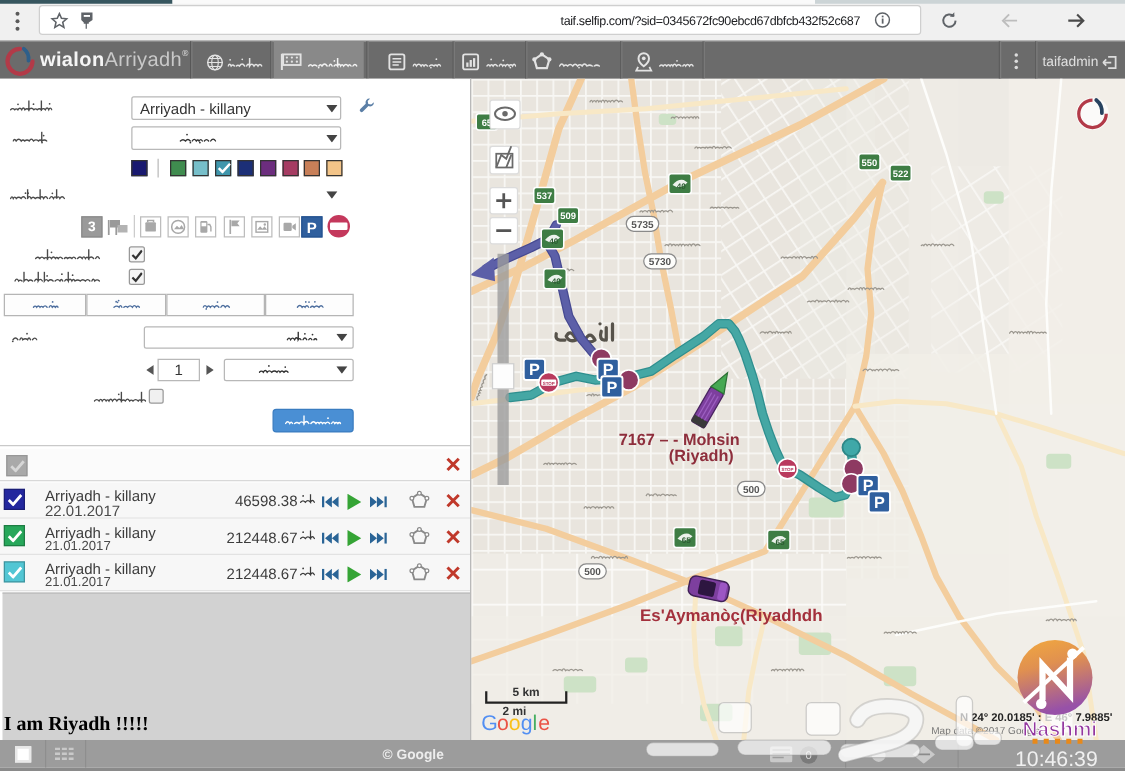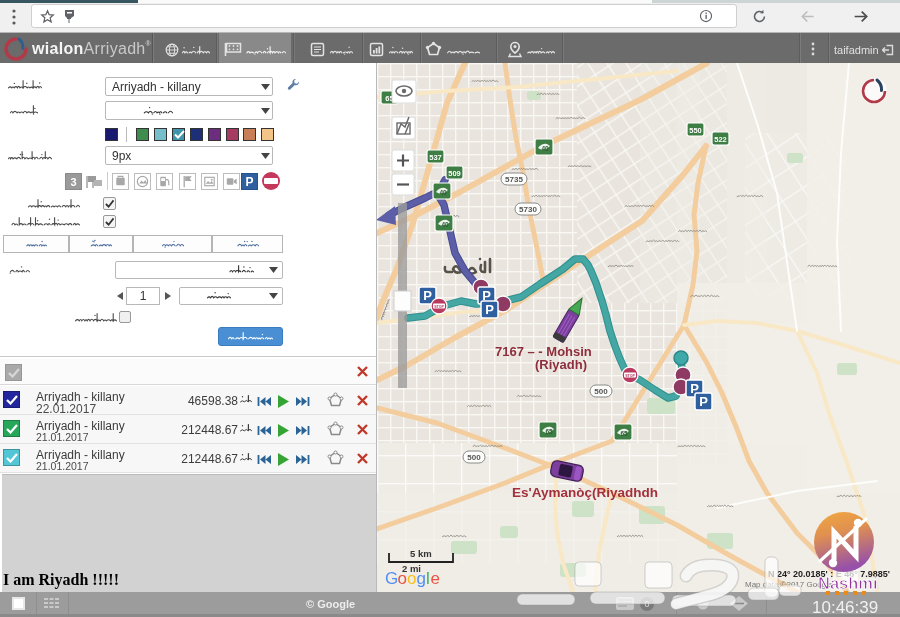--- a/index.html
+++ b/index.html
@@ -16,20 +16,21 @@
       <circle cx="4" cy="15" r="1.6" fill="#5a5a5a"></circle>
     </svg>
     <div class="a" style="left:31px;top:4px;width:706px;height:24px;background:#fff;border:1px solid #cfcfcf;border-radius:3px"></div>
     <svg class="a" style="left:40px;top:9px" width="15" height="15" viewBox="0 0 24 24">
       <path d="M12 3l2.7 6.1 6.6.6-5 4.4 1.5 6.5-5.8-3.5-5.8 3.5 1.5-6.5-5-4.4 6.6-.6z" fill="none" stroke="#5f6368" stroke-width="2"></path>
     </svg>
     <svg class="a" style="left:63px;top:9px" width="13" height="15" viewBox="0 0 13 15">
       <path d="M2 1h9v6l-3 2v1h-1.5v4h-1v-4H4v-1L2 7z" fill="#5f6368"></path>
       <rect x="4" y="3" width="5" height="1.5" fill="#fff"></rect>
     </svg>
+    <div class="a" style="left:380px;top:9px;width:308px;text-align:right;font-size:10px;letter-spacing:-0.3px;color:#202124;line-height:14px;padding-top:2px">taif.selfip.com/?sid=0345672fc90ebcd67dbfcb432f52c687</div>
     <svg class="a" style="left:699px;top:9px" width="14" height="14" viewBox="0 0 24 24">
       <circle cx="12" cy="12" r="9.5" fill="none" stroke="#5f6368" stroke-width="2"></circle>
       <rect x="11" y="10" width="2.4" height="7" fill="#5f6368"></rect>
       <rect x="11" y="6" width="2.4" height="2.4" fill="#5f6368"></rect>
     </svg>
     <svg class="a" style="left:751px;top:8px" width="17" height="17" viewBox="0 0 24 24">
       <path d="M19 12a7 7 0 1 1-2-4.9" fill="none" stroke="#5f6368" stroke-width="2.2"></path>
       <path d="M17.6 2.5v5h-5z" fill="#5f6368"></path>
     </svg>
     <svg class="a" style="left:799px;top:8px" width="18" height="17" viewBox="0 0 24 24">
@@ -201,21 +202,20 @@
       <path d="M1 4.5 L4 7.5 L10 1" fill="none" stroke="#fff" stroke-width="2"></path>
     </svg>
     <div style="position:absolute;left:8px;top:88px">
       <svg width="44" height="10" viewBox="0 0 44 10" style="display:block">
         <path d="M43.5,7.8 Q41.7,4.9 39.9,7.8 Q38.6,5.2 37.3,7.8 l0,-7.5 l0,7.5 Q36.0,5.1 34.8,7.8 Q33.2,4.8 31.7,7.8 M30.1,7.8 Q28.5,4.7 26.9,7.8 Q25.5,4.7 24.1,7.8 l0,-7.5 l0,7.5 Q22.1,6.1 20.2,7.8 Q18.5,5.7 16.9,7.8 Q15.5,4.8 14.1,7.8 l0,-7.5 l0,7.5 M12.5,7.8 Q10.7,5.0 8.9,7.8 Q7.0,5.9 5.0,7.8 Q3.8,5.5 2.6,7.8 Q1.6,5.2 0.5,7.8" fill="none" stroke="#4a4a4a" stroke-width="1.1" stroke-linecap="round"></path>
         <circle cx="12.4" cy="3.5" r="0.7" fill="#4a4a4a"></circle>
         <circle cx="33.9" cy="3.6" r="0.7" fill="#4a4a4a"></circle>
         <circle cx="14.5" cy="3.5" r="0.7" fill="#4a4a4a"></circle>
       </svg>
     </div>
-    <div class="a" style="left:105px;top:83px;width:168px;height:19px;background:#fff;border:1px solid #b8b8b8;border-radius:2px;font-size:12px;color:#333;padding:2px 6px">9px</div>
     <svg class="a" style="left:261px;top:90px" width="9" height="6">
       <path d="M0 0h9l-4.5 6z" fill="#444"></path>
     </svg>
     <div class="a" style="left:65px;top:110px;width:17px;height:17px;background:#9a9a9a;border:1px solid #8a8a8a;color:#fff;font-size:11px;font-weight:bold;text-align:center;line-height:16px">3</div>
     <svg class="a" style="left:85px;top:110px" width="18" height="17" viewBox="0 0 18 17">
       <path d="M2 3v12" stroke="#9a9a9a" stroke-width="1.4"></path>
       <rect x="3" y="3" width="8" height="6" fill="#9a9a9a"></rect>
       <path d="M8 7v8" stroke="#9a9a9a" stroke-width="1.4"></path>
       <rect x="9" y="7" width="8" height="6" fill="#b3b3b3"></rect>
     </svg>

